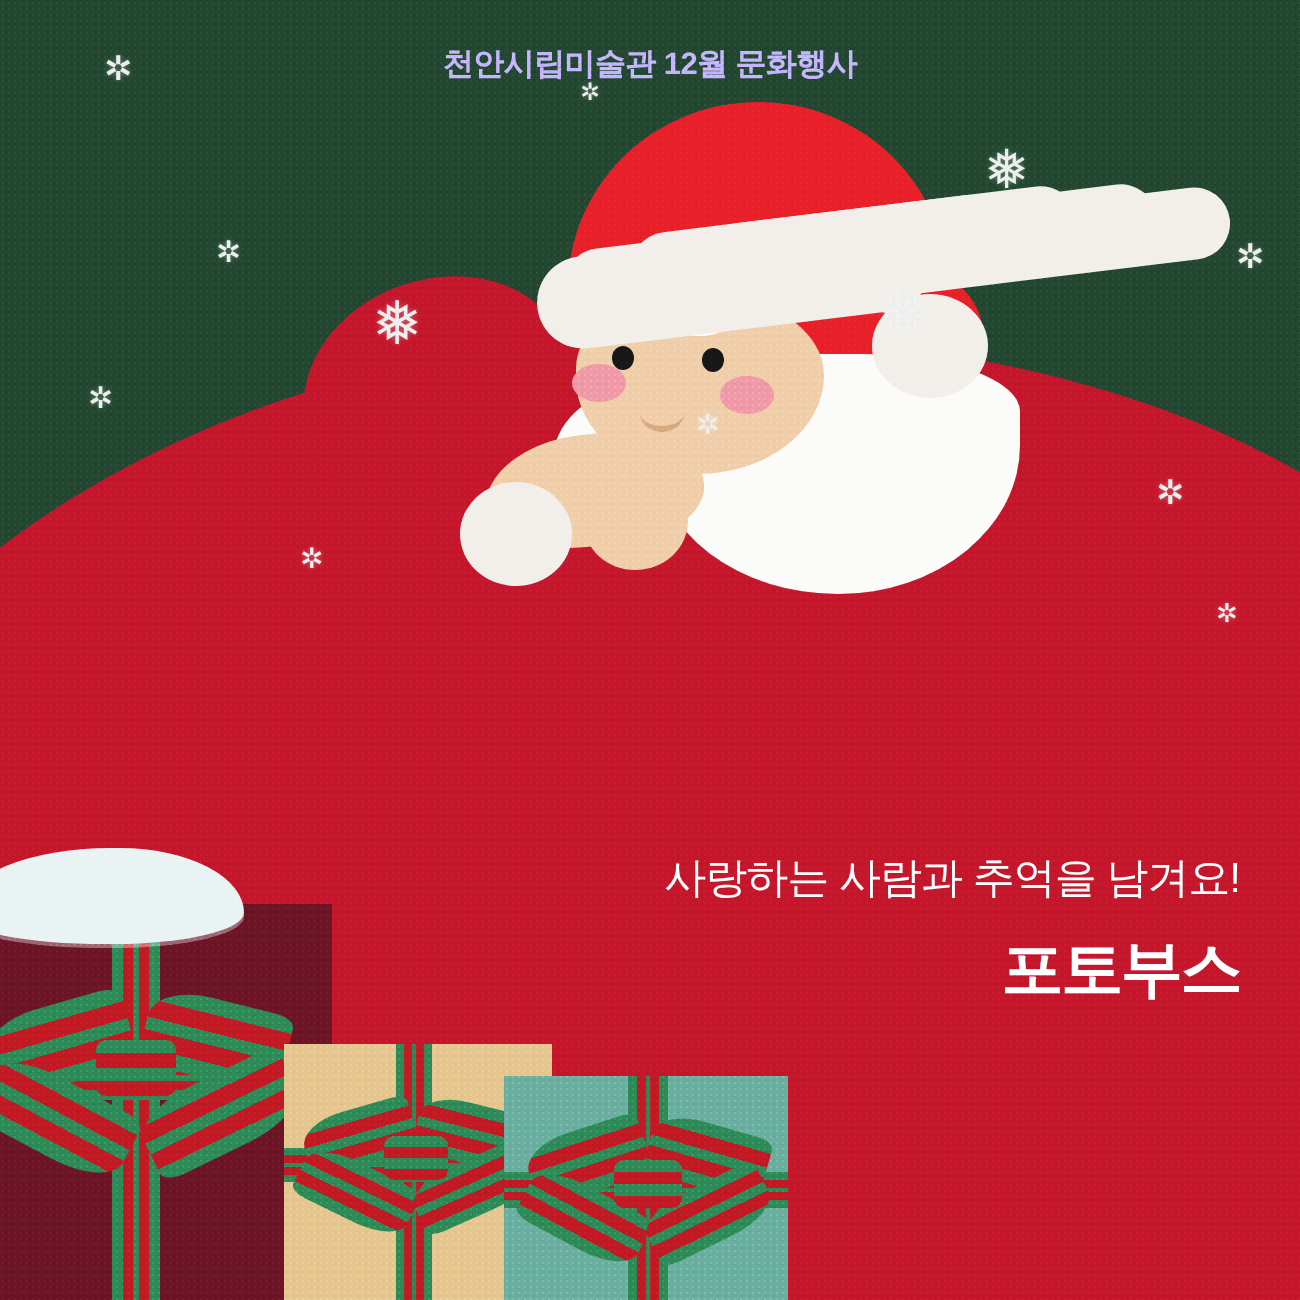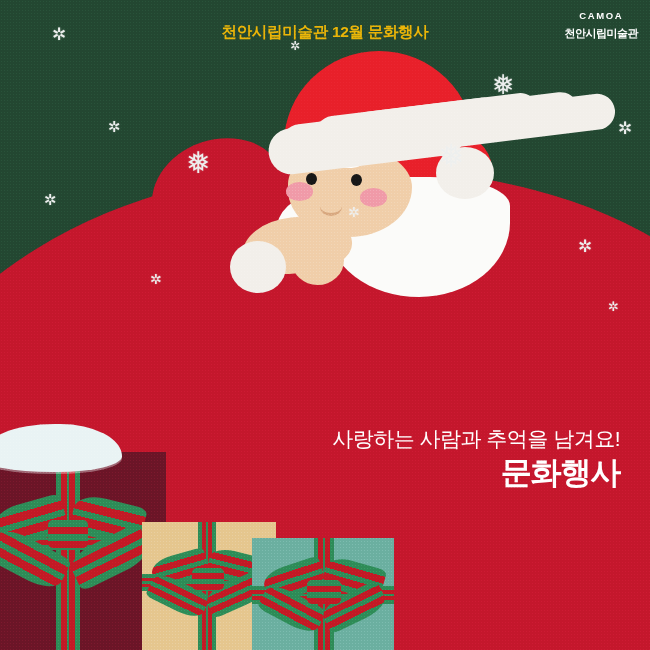--- a/index.html
+++ b/index.html
@@ -232,21 +232,21 @@
     background: #E9F3F4;
     border-radius: 54% 46% 48% 52% / 66% 70% 34% 30%;
     filter: drop-shadow(0 2px 0 rgba(255,255,255,.35));
   }
 
   
   .header-title {
     position: absolute;
     left: 0; right: 0; top: 22px;
     text-align: center;
-    color: #eab308;
+    color: #c4b5fd;
     font-size: 15.5px;
     font-weight: 700;
     letter-spacing: -0.3px;
   }
   .logos {
     position: absolute;
     right: 12px; top: 10px;
     display: flex;
     align-items: center;
     gap: 9px;
@@ -294,21 +294,21 @@
     margin-bottom: 6px;
     line-height: 1.05;
   }
   .detail {
     font-size: 19.5px;
     font-weight: 700;
     letter-spacing: -0.6px;
   }
 
   .block-photo { top: 425px; }
-  .block-photo .kicker { font-size: 21px; margin-bottom: 4px; }
+  .block-photo .kicker { font-size: 21px; margin-bottom: 16px; }
   .block-photo .bigtitle { font-size: 31px; margin-bottom: 6px; }
 
   .block-concert { top: 288px; }
 </style>
 </head>
 <body>
 
 <div id="poster">
 
   <div class="bg-green"></div>
@@ -384,26 +384,22 @@
     <div class="loop" style="left:12px; top:26px; width:60px; height:32px; transform:rotate(-18deg);"></div>
     <div class="loop" style="left:72px; top:24px; width:60px; height:32px; transform:rotate(16deg);"></div>
     <div class="loop" style="left:8px; top:56px; width:64px; height:30px; transform:rotate(28deg);"></div>
     <div class="loop" style="left:70px; top:54px; width:64px; height:30px; transform:rotate(-26deg);"></div>
     <div class="knot" style="left:55px; top:42px; width:34px; height:24px;"></div>
   </div>
 
   <div class="header-title">천안시립미술관 12월 문화행사</div>
 
   <div class="logos">
-    <div class="logo-camoa">
-      <div class="en">CAMOA</div>
-      <div class="kr">천안시립미술관</div>
-    </div>
   </div>
 
 
   <div class="block block-photo">
     <div class="kicker">사랑하는 사람과 추억을 남겨요!</div>
-    <div class="bigtitle">문화행사</div>
+    <div class="bigtitle">포토부스</div>
   </div>
 
   <div class="noise"></div>
 </div>
 
 </body></html>

